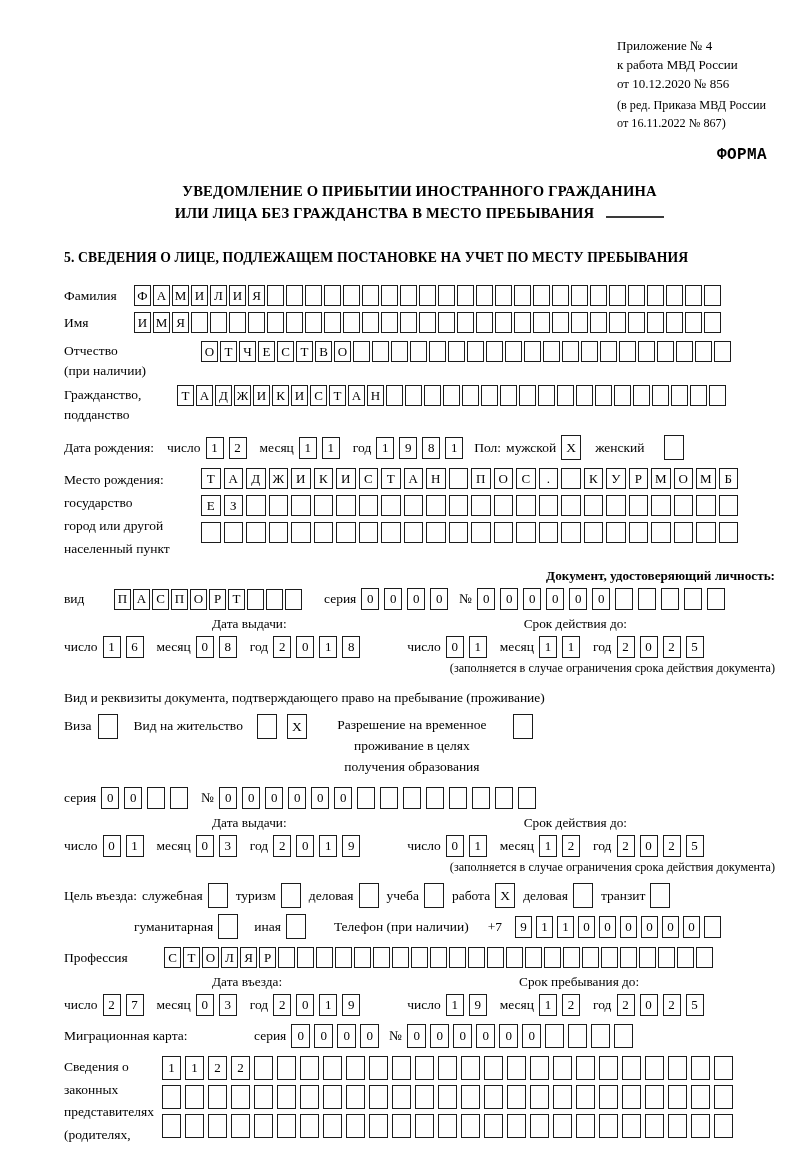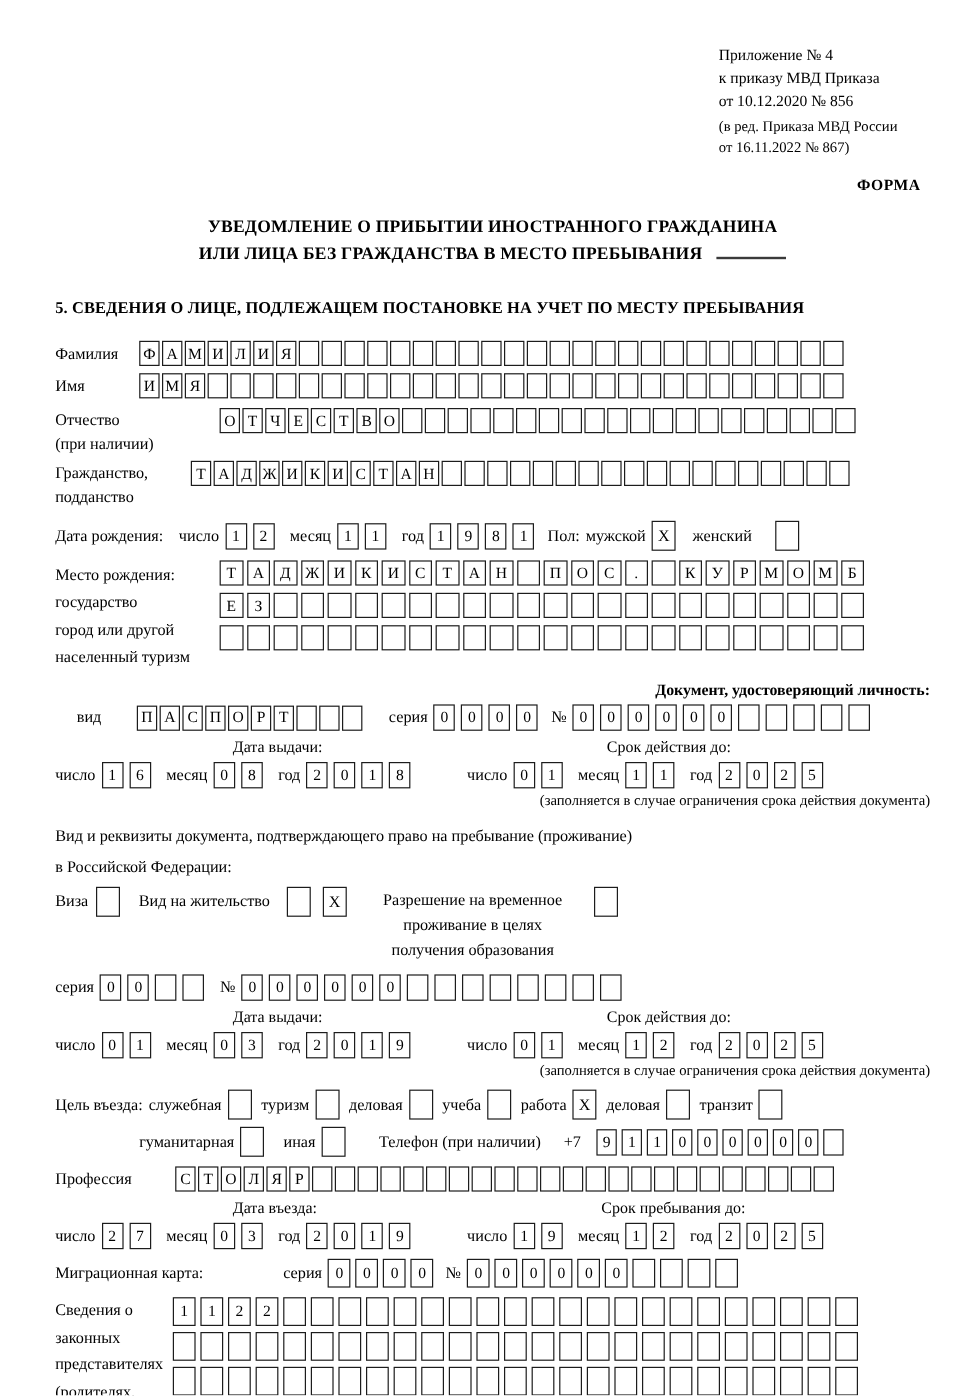--- a/index.html
+++ b/index.html
@@ -1,22 +1,22 @@
 <!DOCTYPE html>
 <html><head>
 <meta charset="utf-8">
 <style>
   html,body{margin:0;padding:0;background:#fff;}
   body{width:800px;height:1163px;font-family:"Liberation Serif","DejaVu Serif",serif;color:#000;}
-  .page{position:relative;width:800px;height:1163px;box-sizing:border-box;padding:36px 25px 10px 46px;overflow:hidden;background:#fff;}
+  .page{position:relative;width:800px;height:1163px;box-sizing:border-box;padding:36px 25px 10px 64px;overflow:hidden;background:#fff;}
 
   .annex{margin-left:553px;font-size:13px;line-height:19px;}
   .annex-note{font-size:12.2px;line-height:17.5px;}
   .annex-note.first{margin-top:4px;}
-  .forma{text-align:right;margin-right:8px;font-weight:bold;font-size:13px;margin-top:14px;letter-spacing:.4px;}
+  .forma{text-align:right;margin-right:8px;font-weight:bold;font-size:16px;margin-top:14px;letter-spacing:.4px;font-family:Liberation Mono, monospace;}
   .title{text-align:center;font-weight:bold;font-size:14.6px;line-height:21.5px;margin-top:17px;letter-spacing:.2px;}
   .title-underline{display:inline-block;width:58px;border-bottom:2.2px solid #3a3a3a;height:13px;margin-left:12px;}
   .sec-heading{font-weight:bold;font-size:13.7px;margin-top:26px;letter-spacing:.1px;}
 
   .row{display:flex;align-items:center;margin-top:6px;}
   .row.top{align-items:flex-start;}
   .lbl{font-size:13.5px;flex:none;}
   .label-col{flex:none;font-size:13.5px;line-height:20px;}
   .w70{width:70px;}  .w100{width:100px;} .w113{width:113px;} .w137{width:137px;} .w190{width:190px;} .w98{width:98px;line-height:22.5px;}
 
@@ -44,21 +44,21 @@
   .rep-rows .cells{margin-bottom:5px;}
   .mt4{margin-top:4px;} .mt8{margin-top:8px;} .mt10{margin-top:10px;}
 </style>
 </head>
 <body>
 
 <div class="page">
 
   <div class="annex">
     <div>Приложение № 4</div>
-    <div>к приказу МВД Приказа</div>
+    <div>к работа МВД России</div>
     <div>от 10.12.2020 № 856</div>
     <div class="annex-note first">(в ред. Приказа МВД России</div>
     <div class="annex-note">от 16.11.2022 № 867)</div>
   </div>
 
   <div class="forma">ФОРМА</div>
 
   <div class="title">
     <div>УВЕДОМЛЕНИЕ О ПРИБЫТИИ ИНОСТРАННОГО ГРАЖДАНИНА</div>
     <div><span>ИЛИ ЛИЦА БЕЗ ГРАЖДАНСТВА В МЕСТО ПРЕБЫВАНИЯ</span><span class="title-underline"></span></div>
@@ -239,21 +239,21 @@
     <span class="cb">X</span>
     <span class="dlbl ml14">женский</span>
     <span class="cb ml14"></span>
   </div>
 
   <div class="row top mt8">
     <div class="label-col w137" style="line-height:23px;">
       <div>Место рождения:</div>
       <div>государство</div>
       <div>город или другой</div>
-      <div>населенный туризм</div>
+      <div>населенный пункт</div>
     </div>
     <div>
       <div class="cells wide" style="margin-bottom:6px;">
           <span class="c">Т</span>
           <span class="c">А</span>
           <span class="c">Д</span>
           <span class="c">Ж</span>
           <span class="c">И</span>
           <span class="c">К</span>
           <span class="c">И</span>
@@ -326,21 +326,21 @@
           <span class="c"></span>
           <span class="c"></span>
           <span class="c"></span>
         </div>
     </div>
   </div>
 
   <div class="doc-heading">Документ, удостоверяющий личность:</div>
 
   <div class="row mt4">
-    <div class="lbl" style="width:50px;margin-left:18px;">вид</div>
+    <div class="lbl" style="width:50px;">вид</div>
     <div class="cells">
         <span class="c">П</span>
         <span class="c">А</span>
         <span class="c">С</span>
         <span class="c">П</span>
         <span class="c">О</span>
         <span class="c">Р</span>
         <span class="c">Т</span>
         <span class="c"></span>
         <span class="c"></span>
@@ -409,21 +409,20 @@
         <span class="c">0</span>
         <span class="c">2</span>
         <span class="c">5</span>
       </span>
   </div>
 
   <div class="note">(заполняется в случае ограничения срока действия документа)</div>
 
   <div class="intro">
     <div>Вид и реквизиты документа, подтверждающего право на пребывание (проживание)</div>
-    <div>в Российской Федерации:</div>
   </div>
 
   <div class="opt-row">
     <span class="lbl" style="padding-top:4px;">Виза</span>
     <span class="cb ml6"></span>
     <span class="lbl ml16" style="padding-top:4px;">Вид на жительство</span>
     <span class="cb ml14"></span>
     <span class="cb ml10">X</span>
     <span class="lbl opt-center w178 ml16">Разрешение на временное проживание в целях получения образования</span>
     <span class="cb ml12"></span>

